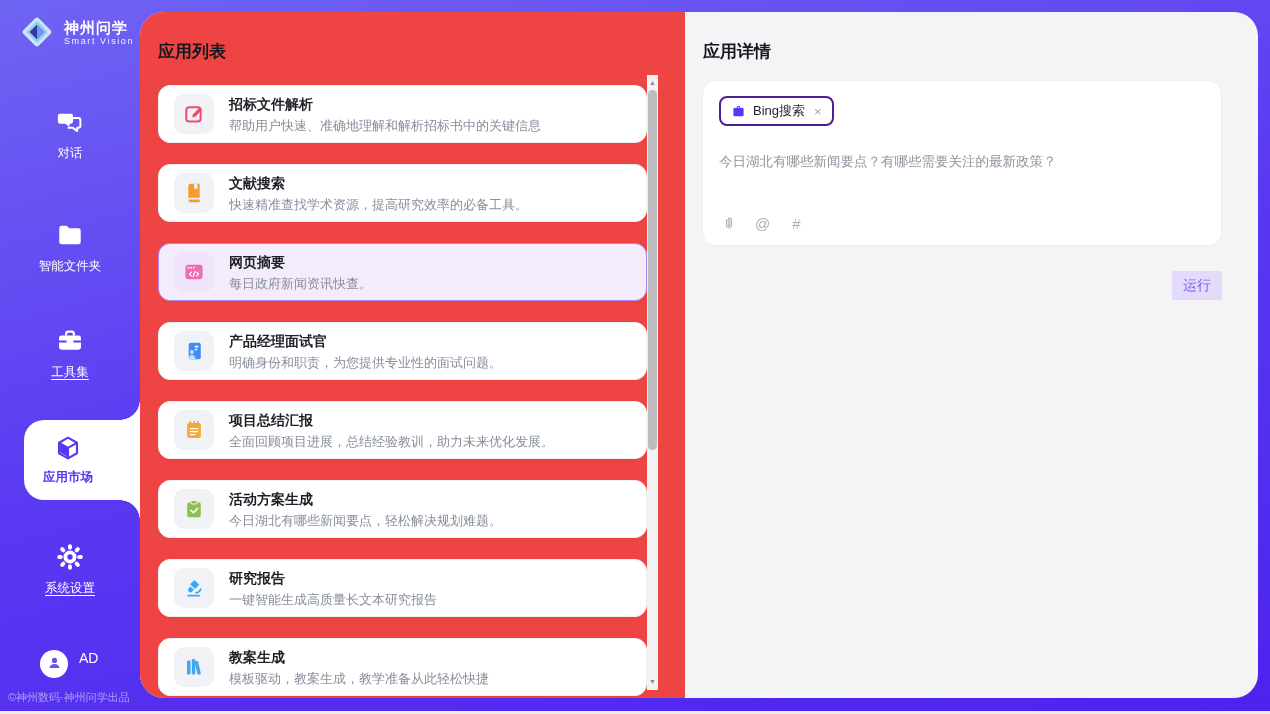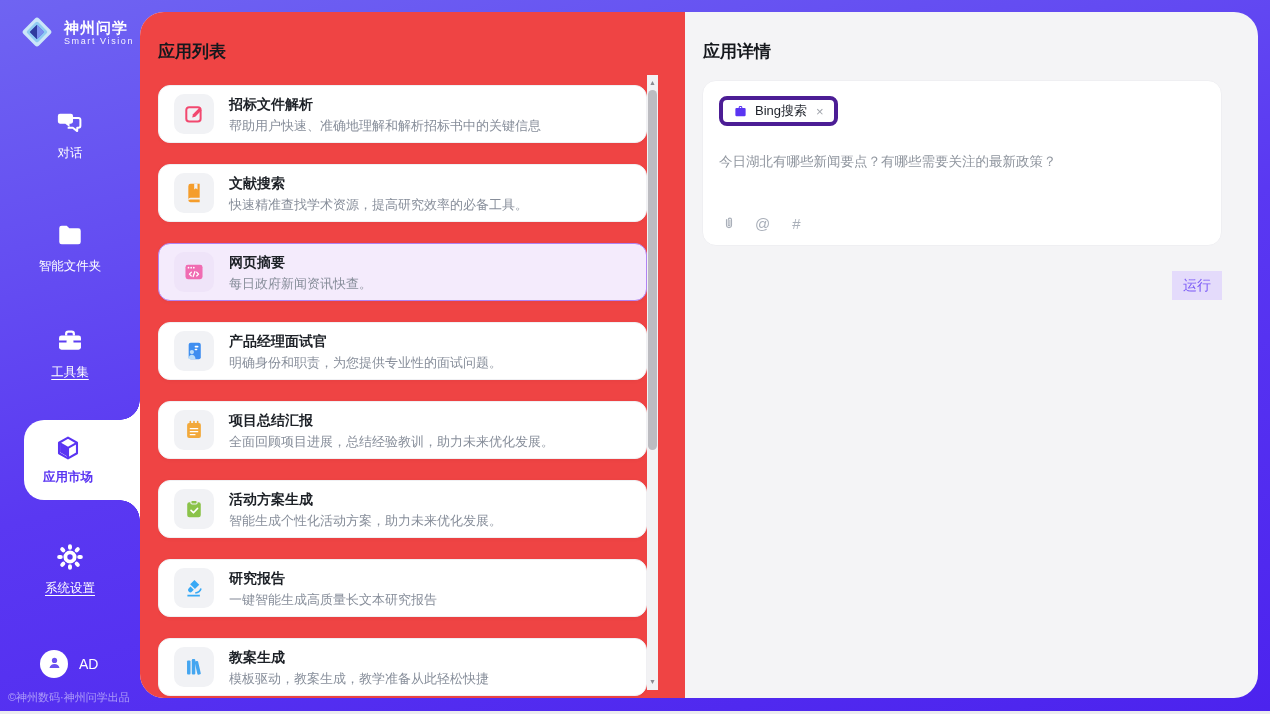--- a/index.html
+++ b/index.html
@@ -22,21 +22,21 @@
   .nav-label{font-size:12.5px;}
   .nav-label.u{text-decoration:underline;text-underline-offset:3px;}
   .nav-chat{top:108px;} .nav-smart-folder{top:221px;} .nav-toolset{top:327px;} .nav-settings{top:543px;}
   .nav-item.active{top:420px;left:24px;width:116px;height:80px;background:#fff;border-radius:20px 0 0 20px;}
   .nav-item.active::before{content:"";position:absolute;right:0;top:-20px;width:20px;height:20px;
     background:radial-gradient(circle at 0 0,transparent 19.5px,#fff 20px);}
   .nav-item.active::after{content:"";position:absolute;right:0;bottom:-20px;width:20px;height:20px;
     background:radial-gradient(circle at 0 100%,transparent 19.5px,#fff 20px);}
   .nav-item.active .nav-inner{height:100%;justify-content:center;margin-right:28px;gap:7px;font-weight:bold;}
   .nav-item.active .nav-ico, .nav-item.active .nav-label{color:var(--accent,#5430F2);}
-  .user-row{position:absolute;left:40px;bottom:36px;display:flex;align-items:center;gap:11px;}
+  .user-row{position:absolute;left:40px;bottom:36px;display:flex;gap:11px;}
   .avatar{width:28px;height:28px;border-radius:50%;background:#fff;display:flex;align-items:center;justify-content:center;}
   .avatar svg{width:17px;height:17px;color:#6A51F0;}
   .user-initials{font-size:14px;color:#fff;}
   .copyright{position:absolute;left:8px;bottom:9px;font-size:11px;color:rgba(255,255,255,.5);white-space:nowrap;}
 
   
   .content{position:absolute;left:140px;top:12px;right:12px;bottom:16px;border-radius:24px;
     overflow:hidden;display:flex;background:#F4F4F6;}
 
   
@@ -56,21 +56,21 @@
   .sb{position:absolute;top:63px;right:27px;width:11px;height:615px;background:#F2F2F4;}
   .sb-arrow{position:absolute;left:0;width:11px;text-align:center;font-size:7px;color:#8A8A90;line-height:10px;cursor:pointer;}
   .sb-arrow.up{top:3px;} .sb-arrow.down{bottom:3px;}
   .sb-thumb{position:absolute;left:1px;top:15px;width:9px;height:360px;background:#BCBCC1;border-radius:5px;cursor:pointer;}
 
   
   .detail-pane{flex:1;position:relative;padding:0 36px 0 17px;}
   .prompt-card{margin-top:68px;height:166px;background:#fff;border:1px solid #EFEFF2;border-radius:14px;
     padding:15px 16px;position:relative;}
   .tool-tag{display:inline-flex;align-items:center;gap:7px;height:30px;padding:0 10px;
-    border:4px solid #4c1d95;border-radius:8px;background:#fff;cursor:pointer;}
+    border:2px solid #4c1d95;border-radius:8px;background:#fff;cursor:pointer;}
   .tool-tag .icon{width:15px;height:15px;color:var(--accent,#5A3BF5);}
   .tool-tag .icon svg{width:15px;height:15px;display:block;}
   .tag-label{font-size:13px;color:#1D2129;}
   .tag-close{font-size:13px;color:#A0A4AB;margin-left:2px;cursor:pointer;}
   .question{margin-top:26px;font-size:13.5px;color:#8F959E;line-height:19px;}
   .input-toolbar{position:absolute;left:17px;bottom:13px;display:flex;align-items:center;gap:17px;color:#A9AFB9;}
   .tb-ico{width:17px;height:17px;display:flex;align-items:center;justify-content:center;
     font-size:15px;color:#A9AFB9;cursor:pointer;}
   .tb-ico svg{width:16px;height:16px;display:block;}
   .run-row{margin-top:25px;display:flex;justify-content:flex-end;}
@@ -261,21 +261,21 @@
               <span class="icon" style="color: rgb(139, 195, 74);">
                 <svg viewBox="0 0 24 24">
                   <rect x="4.6" y="4.6" width="14.8" height="16.4" rx="2.4" fill="currentColor"></rect>
                   <rect x="8.6" y="2.6" width="6.8" height="4" rx="1.3" fill="currentColor" stroke="#F1F2F5" stroke-width="1.2"></rect>
                   <path d="M8.8 13.5l2.6 2.6 4.4-4.7" fill="none" stroke="#fff" stroke-width="1.8" stroke-linecap="round" stroke-linejoin="round"></path>
                 </svg>
               </span>
             </span>
             <div class="card-txt">
               <div class="card-title">活动方案生成</div>
-              <div class="card-desc">智能生成个性化活动方案，助力未来优化发展。</div>
+              <div class="card-desc">今日湖北有哪些新闻要点，轻松解决规划难题。</div>
             </div>
           </div>
           <div class="card">
             <span class="icon-sq">
               <span class="icon" style="color: rgb(56, 169, 245);">
                 <svg viewBox="0 0 24 24" fill="currentColor">
                   <path d="M12.5 3.2l5.2 5.2-4.7 4.7-5.2-5.2z"></path>
                   <path d="M8.2 10.3l3.6 3.6-1.9 1.9a2.55 2.55 0 1 1-3.6-3.6z"></path>
                   <path d="M4.8 19.3h13.6v1.9H4.8z"></path>
                   <path d="M13.2 16.6c3-.4 4.9-1.9 5.6-4.3l1.7.5c-.9 3.1-3.4 5-7 5.6z"></path>

